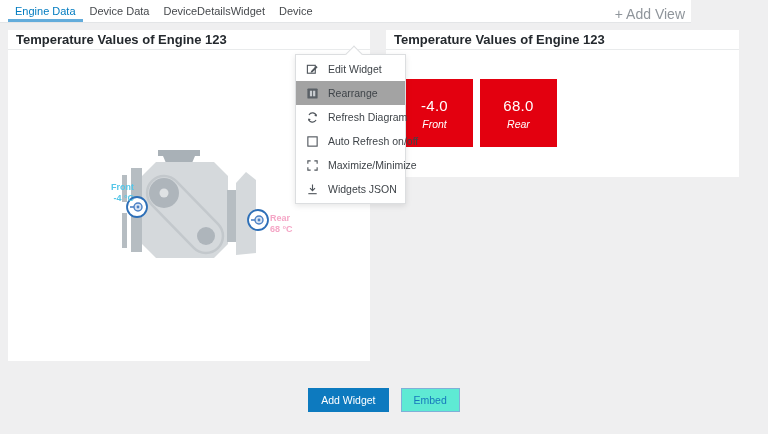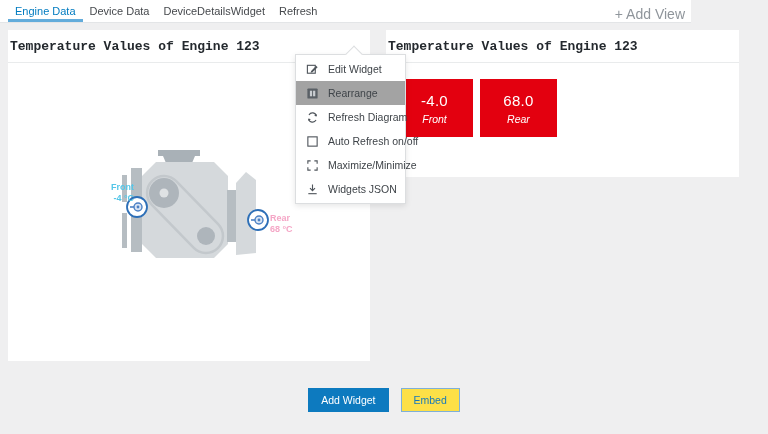--- a/index.html
+++ b/index.html
@@ -12,32 +12,32 @@
   .tabs { display:flex; margin-left:8px; }
   .tab { font-size:11px; color:#46494D; padding:5px 7px 2px 7px; display:flex; align-items:center;
          border-bottom:3px solid transparent; cursor:pointer; white-space:nowrap; }
   .tab.active { color:#007BC0; border-bottom-color:#63ACDB; }
   .addview { position:absolute; right:6px; top:6px; font-size:14px; color:#8F959B; cursor:pointer; }
 
   
   .card { position:absolute; background:#FFFFFF; }
   .card-left  { left:8px;   top:30px; width:362px; height:331px; }
   .card-right { left:386px; top:30px; width:353px; height:147px; }
-  .card-header { height:33px; display:flex; align-items:center; padding-left:2px;
-                 border-bottom:1px solid #E9EBEC;font-family:Liberation Mono, monospace; }
+  .card-header { height:20px; display:flex; align-items:center; padding-left:8px;
+                 border-bottom:1px solid #E9EBEC; }
   .card-title { font-size:13px; font-weight:bold; color:#24292E; }
 
   
   .engine-wrap { position:absolute; left:77px; top:115px; width:220px; height:120px; }
   .sensor-label { position:absolute; font-size:9px; font-weight:bold; line-height:11px; }
   .label-front { left:76px;  top:152px; width:50px; text-align:right; }
   .label-rear  { left:262px; top:183px; width:50px; text-align:left; }
 
   
-  .tile { position:absolute; width:77px; height:58px; background:#E3000F; color:#FFFFFF;
+  .tile { position:absolute; width:77px; height:68px; background:#E3000F; color:#FFFFFF;
           display:flex; flex-direction:column; align-items:center; justify-content:center; }
   .tile-1 { left:10px; top:49px; }
   .tile-2 { left:94px; top:49px; }
   .tile-value { font-size:15px; letter-spacing:.3px; }
   .tile-label { font-size:10.5px; font-style:italic; margin-top:4px; }
 
   
   .menu { position:absolute; left:295px; top:54px; width:111px; background:#FFFFFF;
           border:1px solid #DCDEE0; box-shadow:0 2px 6px rgba(0,0,0,.10); z-index:10; padding:2px 0; }
   .menu-caret { position:absolute; top:-7px; left:52px; width:12px; height:12px; background:#FFFFFF;
@@ -45,31 +45,31 @@
   .menu-item { height:24px; display:flex; align-items:center; padding-left:10px; gap:9px;
                font-size:10.5px; color:#3F4449; cursor:pointer; white-space:nowrap; }
   .menu-item.selected { background:#a3a3a3;align-items:center; }
   .menu-item svg { flex:0 0 auto; }
 
   
   .footer { position:absolute; left:0; top:388px; width:768px; display:flex; justify-content:center; gap:12px; }
   .btn { height:24px; font-size:10.5px; display:flex; align-items:center; padding:8px 12px; cursor:pointer;
          font-family:"Liberation Sans", sans-serif; }
   .btn-primary { background:#0D7ABF; color:#FFFFFF; border:1px solid #0D7ABF; }
-  .btn-outline { background:#fde047; color:#1778BC; border:1px solid #7FB0D8; }
+  .btn-outline { background:#5eead4; color:#1778BC; border:1px solid #7FB0D8; }
 </style>
 </head>
 <body>
 
 <div class="topbar">
   <div class="tabs">
     <div class="tab active">Engine Data</div>
     <div class="tab">Device Data</div>
     <div class="tab">DeviceDetailsWidget</div>
-    <div class="tab">Refresh</div>
+    <div class="tab">Device</div>
   </div>
   <div class="addview">+ Add View</div>
 </div>
 
 <div class="card card-left">
   <div class="card-header">
     <span class="card-title">Temperature Values of Engine 123</span>
   </div>
 
   <div class="engine-wrap">

